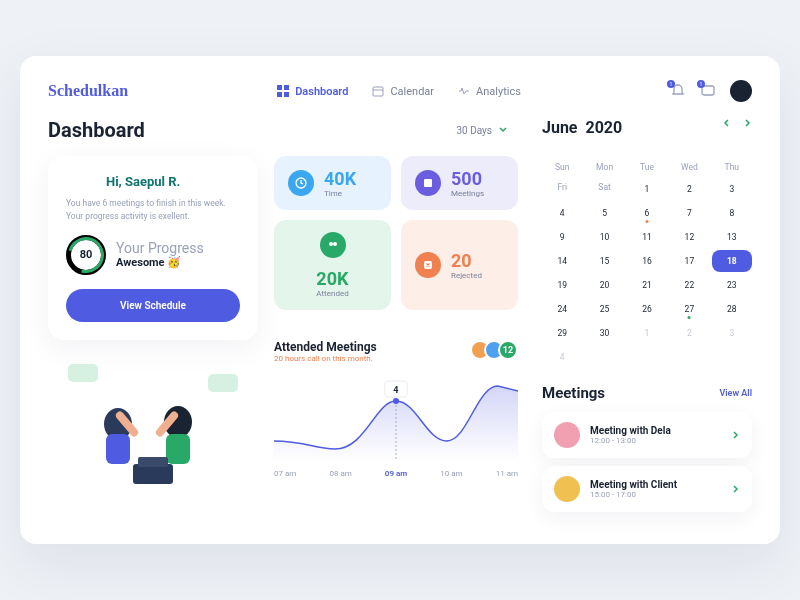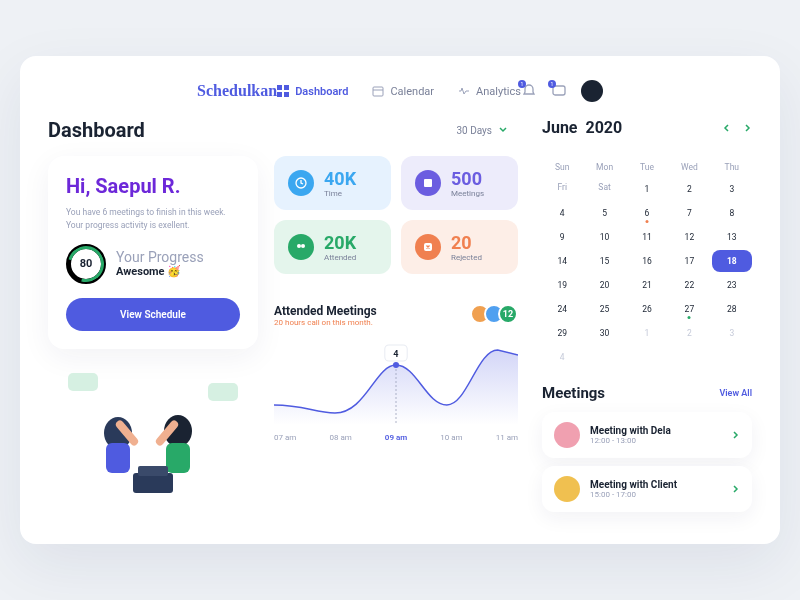--- a/index.html
+++ b/index.html
@@ -1,50 +1,50 @@
 <!DOCTYPE html>
 <html><head>
 <meta charset="utf-8">
 <style>
 * { box-sizing: border-box; margin: 0; padding: 0; font-family: -apple-system, BlinkMacSystemFont, "Segoe UI", Roboto, sans-serif; }
 body { background: #eef1f5; display: flex; align-items: center; justify-content: center; min-height: 600px; }
 .app { width: 760px; background: #fff; border-radius: 16px; padding: 24px 28px; box-shadow: 0 20px 60px rgba(30,40,90,0.08); }
-.topbar { display: flex; align-items: center; justify-content: center; margin-bottom: 16px; }
+.topbar { display: flex; align-items: center; justify-content: space-between; margin-bottom: 16px; }
 .brand { font-family: cursive; font-weight: 700; color: #4f5be0; font-size: 16px; }
 .nav { display: flex; gap: 24px; font-size: 11px; color: #7a8199; }
 .nav-item { display: flex; align-items: center; gap: 6px; cursor: pointer; }
 .nav-item.active { color: #4f5be0; font-weight: 600; }
 .nav-icon { width: 12px; height: 12px; display: inline-flex; }
 .topbar-right { display: flex; align-items: center; gap: 14px; }
 .bell, .msg { width: 16px; height: 16px; position: relative; color: #9aa1b9; cursor: pointer; }
 .badge-dot { position: absolute; top: -3px; left: -3px; width: 8px; height: 8px; background: #4f5be0; border-radius: 50%; display: flex; align-items: center; justify-content: center; font-size: 5px; color: #fff; }
 .avatar { width: 22px; height: 22px; border-radius: 50%; background: #1a2332; cursor: pointer; }
 .content { display: flex; gap: 24px; }
 .left { flex: 1; }
 .right { width: 210px; }
 .page-title-row { display: flex; justify-content: space-between; align-items: center; margin-bottom: 14px; }
 .page-title { font-size: 20px; font-weight: 700; color: #1a2332; }
 .date-filter { display: flex; align-items: center; gap: 6px; font-size: 10px; color: #7a8199; cursor: pointer; padding: 6px 10px; border-radius: 8px; }
 .date-filter svg { width: 10px; height: 10px; }
 .main-grid { display: flex; gap: 16px; }
 .greeting-card { background: #fff; border-radius: 16px; padding: 18px; box-shadow: 0 8px 30px rgba(30,40,90,0.06); width: 210px; }
-.greeting-card h2 { font-size: 20px; font-weight: 700; color: #6d28d9; margin-bottom: 8px; }
+.greeting-card h2 { font-size: 13px; font-weight: 700; color: #0f766e; margin-bottom: 8px; margin-left: 40px; }
 .greeting-card p { font-size: 8.5px; color: #9aa1b9; line-height: 1.5; margin-bottom: 12px; }
 .progress-row { display: flex; align-items: center; gap: 10px; margin-bottom: 14px; }
 .progress-ring { width: 40px; height: 40px; border-radius: 50%; border: 5px solid #000000; position: relative; display: flex; align-items: center; justify-content: center; font-size: 11px; font-weight: 700; color: #1a2332; }
 .progress-ring::before { content: ""; position: absolute; inset: -3px; border-radius: 50%; border: 3px solid transparent; border-top-color: #28a968; border-right-color: #28a968; border-bottom-color: #28a968; transform: rotate(-30deg); }
 .progress-label { font-size: 14px; color: #9aa1b9; }
 .progress-value { font-size: 11px; font-weight: 700; color: #1a2332; }
 .view-btn { background: #4f5be0; color: #fff; border: none; border-radius: 22px; padding: 11px 0; width: 100%; font-size: 10px; font-weight: 600; cursor: pointer; }
 .stats-col { flex: 1; }
 .stats-grid { display: grid; grid-template-columns: 1fr 1fr; gap: 10px; margin-bottom: 14px; }
 .stat-card { border-radius: 12px; padding: 12px 14px; display: flex; align-items: center; gap: 10px; }
 .stat-card.blue { background: #e6f2fe; }
 .stat-card.purple { background: #edecfb; }
-.stat-card.green { background: #e4f5ec; }
+.stat-card.green { background: #e4f5ec; flex-direction: column; }
 .stat-card.orange { background: #fdeee7; }
 .stat-icon { width: 26px; height: 26px; border-radius: 50%; display: flex; align-items: center; justify-content: center; }
 .stat-icon.blue { background: #3ba7f0; }
 .stat-icon.purple { background: #6b5de0; }
 .stat-icon.green { background: #28a968; }
 .stat-icon.orange { background: #f08050; }
 .stat-icon svg { width: 12px; height: 12px; fill: #fff; }
 .stat-card .value { font-size: 18px; font-weight: 700; }
 .stat-card.blue .value { color: #3ba7f0; }
 .stat-card.purple .value { color: #6b5de0; }
@@ -58,21 +58,21 @@
 .chart-sub { font-size: 8px; color: #9aa1b9; }
 .chart-sub span { color: #f08050; font-weight: 400; }
 .avatars-badge { display: flex; align-items: center; }
 .mini-avatar { width: 20px; height: 20px; border-radius: 50%; border: 2px solid #fff; margin-left: -6px; }
 .mini-avatar:first-child { margin-left: 0; background: #f0a050; }
 .mini-avatar:nth-child(2) { background: #50a0f0; }
 .count-badge { width: 20px; height: 20px; border-radius: 50%; background: #28a968; color: #fff; font-size: 9px; font-weight: 700; display: flex; align-items: center; justify-content: center; margin-left: -6px; border: 2px solid #fff; }
 .chart-svg { width: 100%; height: 90px; }
 .chart-axis { display: flex; justify-content: space-between; font-size: 8px; color: #9aa1b9; margin-top: 4px; }
 .chart-axis span.active { color: #4f5be0; font-weight: 600; }
-.calendar-header { display: flex; justify-content: space-between; align-items: center; margin-bottom: 21px; }
+.calendar-header { display: flex; justify-content: space-between; align-items: flex-start; margin-bottom: 21px; }
 .cal-title { font-size: 16px; font-weight: 700; color: #1a2332; }
 .cal-nav { display: flex; gap: 10px; }
 .cal-nav svg { width: 10px; height: 10px; cursor: pointer; color: #28a968; }
 .cal-grid { display: grid; grid-template-columns: repeat(5, 1fr); gap: 2px; font-size: 8.5px; text-align: center; }
 .cal-dow { color: #9aa1b9; padding: 4px 0; }
 .cal-day { padding: 6px 0; color: #1a2332; cursor: pointer; border-radius: 8px; position: relative; }
 .cal-day.other { color: #c5cad9; }
 .cal-day.selected { background: #4f5be0; color: #fff; font-weight: 700; }
 .cal-day.dot::after { content: ""; position: absolute; bottom: 1px; left: 50%; transform: translateX(-50%); width: 3px; height: 3px; border-radius: 50%; background: #28a968; }
 .cal-day.dot.orange-dot::after { background: #f08050; }

